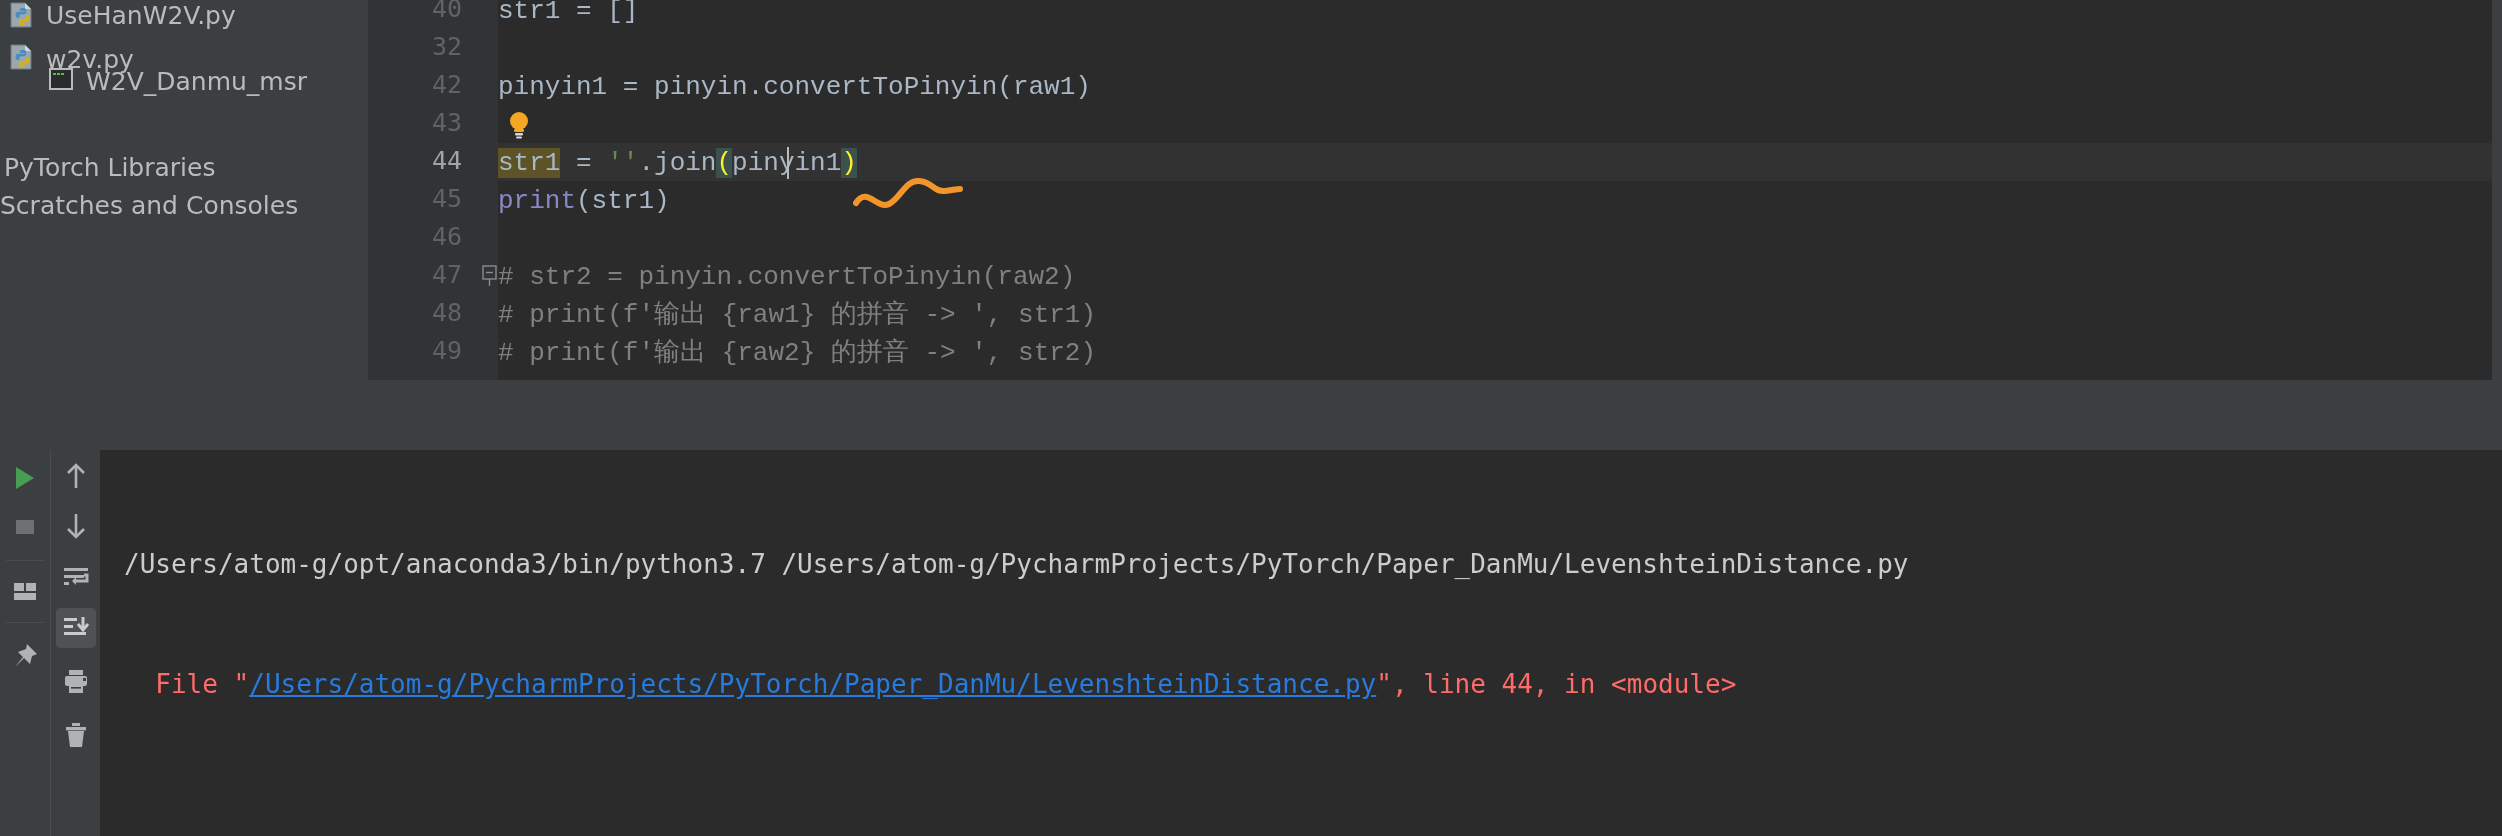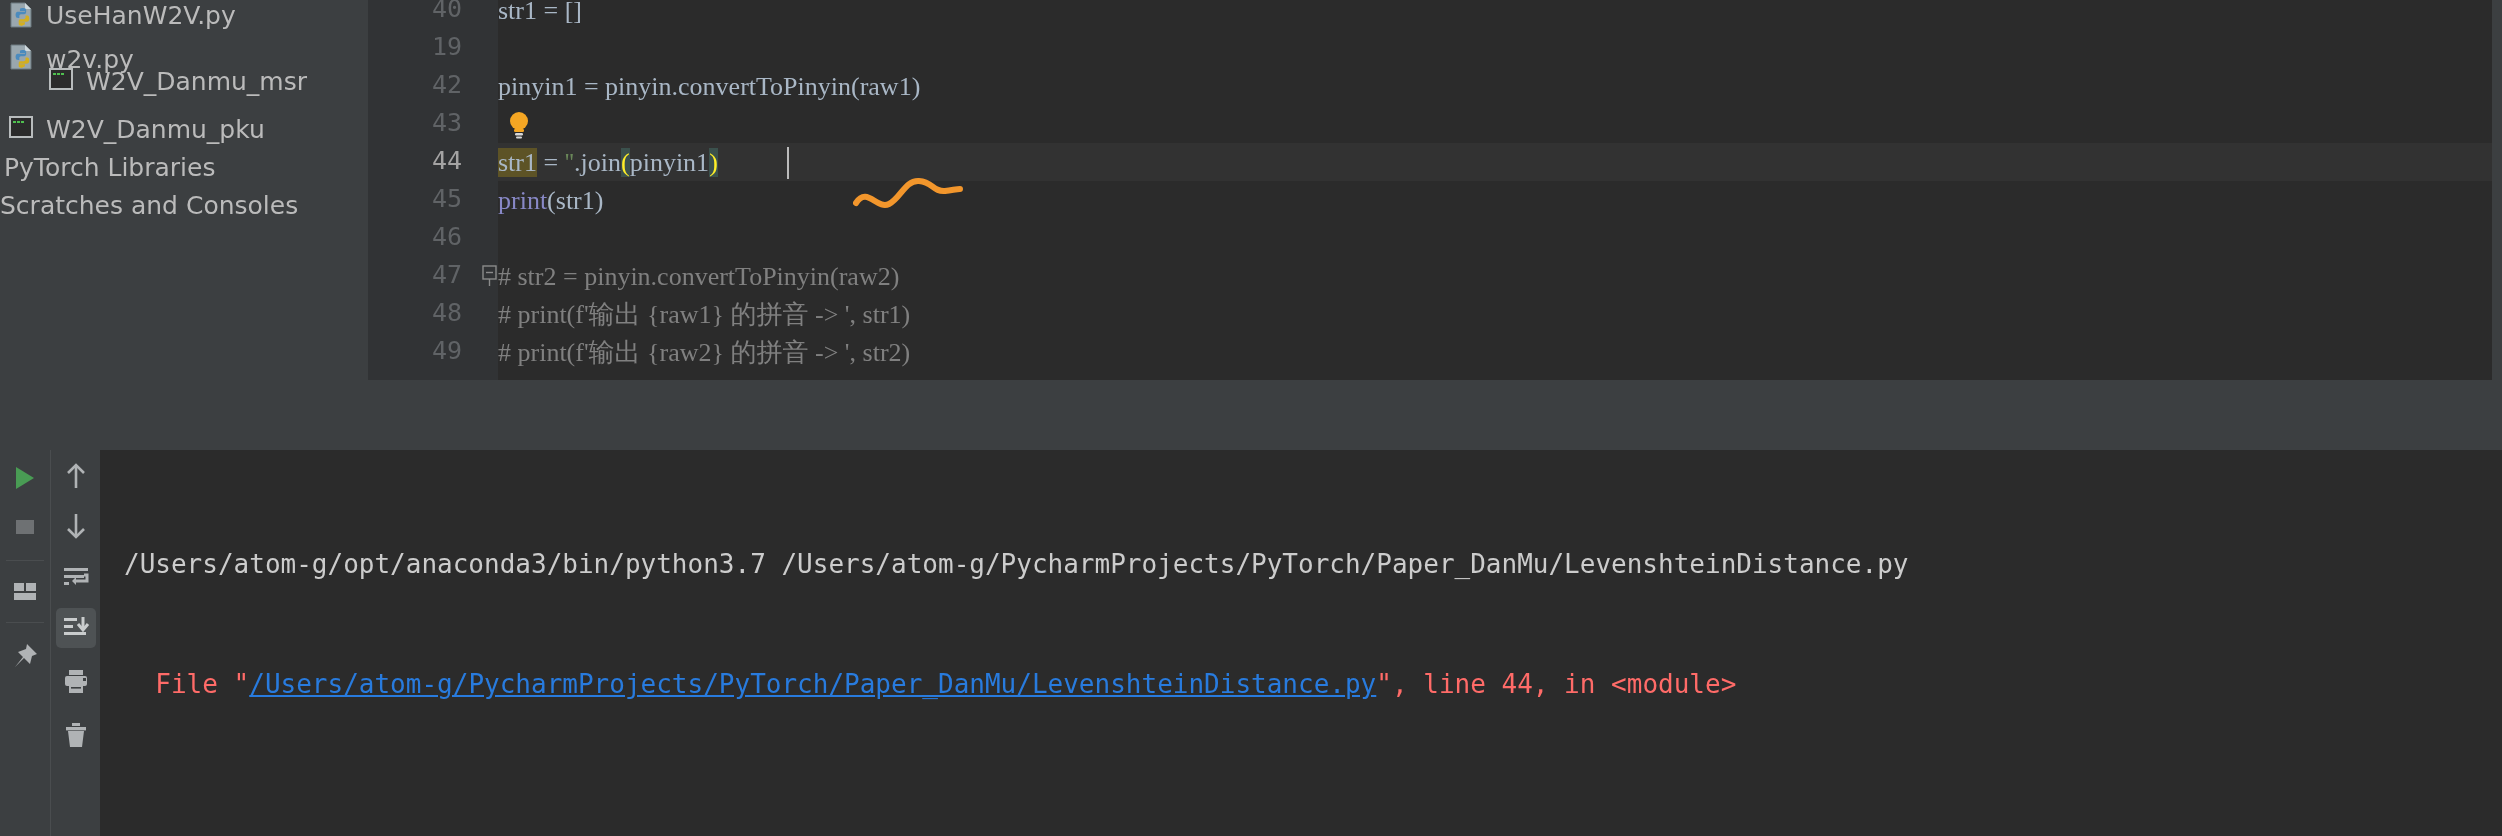--- a/index.html
+++ b/index.html
@@ -22,21 +22,21 @@
   .file-ico{display:block;width:26px;height:28px;}
   .tree-label{line-height:1;}
 
   
   #editor{position:absolute;left:368px;top:0;width:2124px;height:404px;background:#2b2b2b;}
   #gutter{position:absolute;left:0;top:0;width:112px;height:404px;background:#313335;}
   .lineno{position:absolute;right:18px;color:#606366;font-size:25px;
           font-family:"DejaVu Sans Mono","Liberation Mono",monospace;text-align:right;}
   #foldcol{position:absolute;left:112px;top:0;width:18px;height:404px;background:#313335;}
   #codewrap{position:absolute;left:130px;top:0;right:0;height:404px;
-            font-family:Liberation Serif, serif;
+            font-family:Liberation Mono, monospace;
             font-size:26px;color:#a9b7c6;}
   .cline{position:absolute;left:0;white-space:pre;line-height:38px;height:38px;}
   .k-str{color:#6a8759;}
   .k-builtin{color:#8888c6;}
   .k-comment{color:#808080;}
   .k-brace-hl{background:#3b514d;color:#ffef28;}
   .ident-hl{background:#5d5326;}
   #curline{position:absolute;left:0;right:0;height:38px;background:#323232;}
   #caret{position:absolute;width:2px;background:#bbbbbb;height:32px;}
   
@@ -119,48 +119,37 @@
           <svg class="file-ico" viewBox="0 0 26 28">
             <rect x="2" y="3" width="22" height="20" fill="#2b2b2b" stroke="#b8bcbd" stroke-width="2"></rect>
             <rect x="5" y="7" width="3" height="2" fill="#4fc04f"></rect>
             <rect x="9" y="7" width="3" height="2" fill="#4fc04f"></rect>
             <rect x="13" y="7" width="3" height="2" fill="#4fc04f"></rect>
           </svg>
         </span>
         <span class="tree-label">W2V_Danmu_msr</span>
       </div>
 
-      <div class="tree-item" style="top:110px;">
-        <span class="tree-ico">
-          <svg class="file-ico" viewBox="0 0 26 28">
-            <rect x="2" y="3" width="22" height="20" fill="#2b2b2b" stroke="#b8bcbd" stroke-width="2"></rect>
-            <rect x="5" y="7" width="3" height="2" fill="#4fc04f"></rect>
-            <rect x="9" y="7" width="3" height="2" fill="#4fc04f"></rect>
-            <rect x="13" y="7" width="3" height="2" fill="#4fc04f"></rect>
-          </svg>
-        </span>
-        <span class="tree-label">W2V_Danmu_pku</span>
-      </div>
 
       <div class="tree-item" style="top:148px;padding-left:4px;">
         <span class="tree-label">PyTorch Libraries</span>
       </div>
 
       <div class="tree-item" style="top:186px;padding-left:0px;">
         <span class="tree-label">Scratches and Consoles</span>
       </div>
     </div>
 
     <div id="editor">
 
       <div id="curline" style="top:143px;"></div>
 
       <div id="gutter">
         <span class="lineno" style="top:-6px;">40</span>
-        <span class="lineno" style="top:32px;">19</span>
+        <span class="lineno" style="top:32px;">32</span>
         <span class="lineno" style="top:70px;">42</span>
         <span class="lineno" style="top:108px;">43</span>
         <span class="lineno" style="top:146px;color:#a4a3a3;">44</span>
         <span class="lineno" style="top:184px;">45</span>
         <span class="lineno" style="top:222px;">46</span>
         <span class="lineno" style="top:260px;">47</span>
         <span class="lineno" style="top:298px;">48</span>
         <span class="lineno" style="top:336px;">49</span>
       </div>
 

